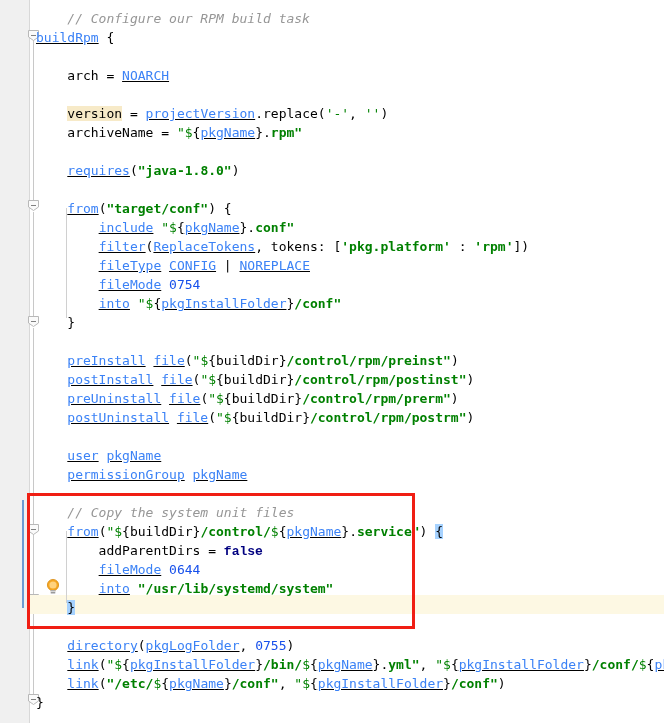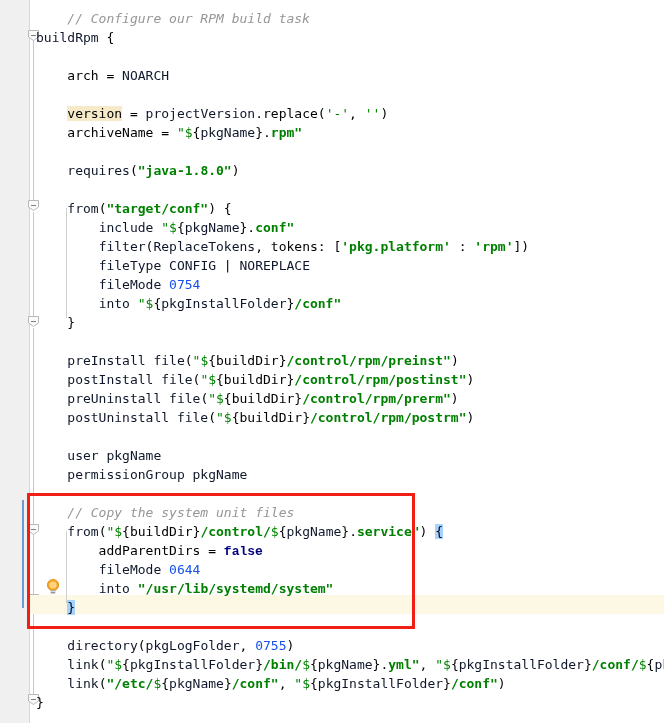--- a/index.html
+++ b/index.html
@@ -59,21 +59,21 @@
   .line .txt{
     position:absolute;left:36px;top:0;white-space:pre;
   }
   
   .caret-line-bg{
     position:absolute;left:30px;right:0;height:19px;
     background:#fdf8e3;
   }
   
   .cmt   {color:#969696;font-style:italic;}
-  .ident {color:#0f172a;text-decoration-color:#000;}
+  .ident {color:#3b82f6;text-decoration:underline;text-decoration-color:#000;}
   .str   {color:#008000;font-weight:bold;}
   .strq  {color:#008000;}
   .num   {color:#1750eb;}
   .kw    {color:#000080;font-weight:bold;font-family:Liberation Mono, monospace;}
   .plain {color:#000000;}
   .hl-write{background:#f7eac8;}
   .sel-brace{background:#a6d2ff;}
   
   #bulb{
     position:absolute;left:44px;width:18px;height:18px;

